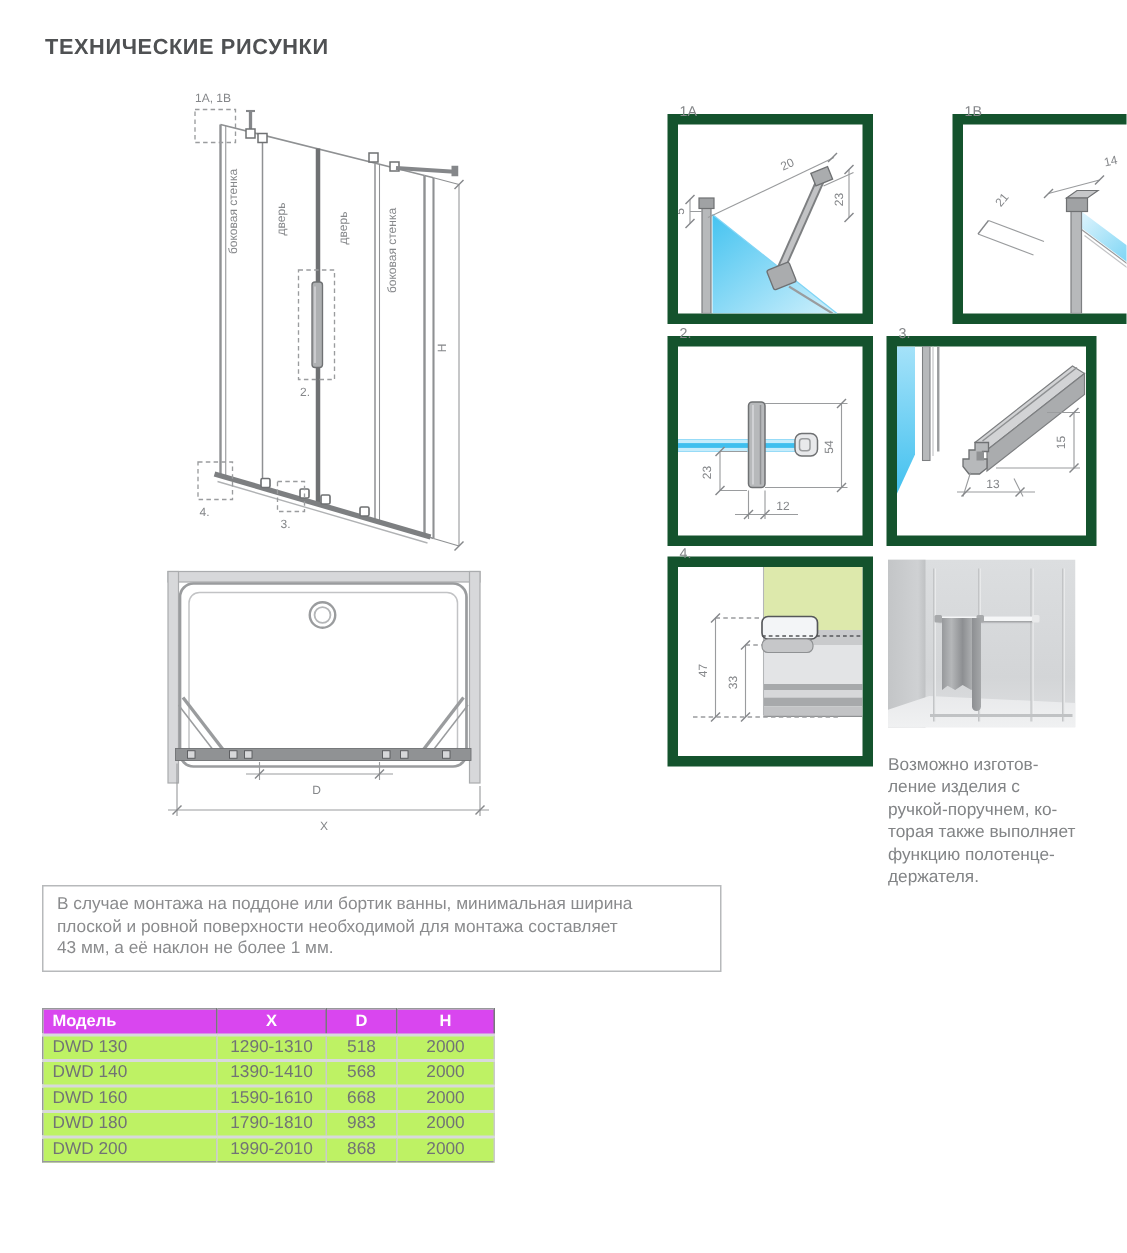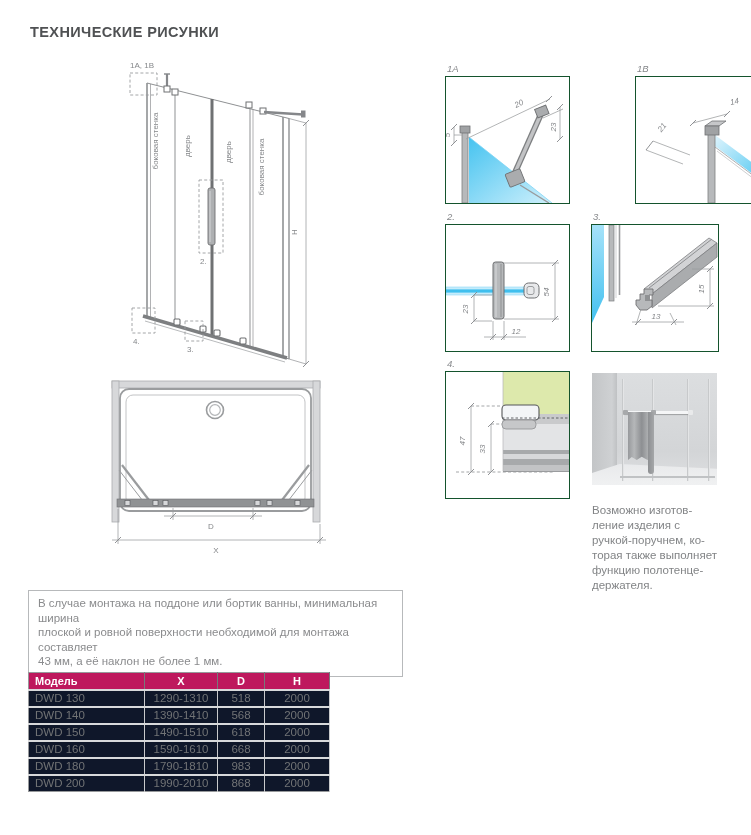--- a/index.html
+++ b/index.html
@@ -2,21 +2,21 @@
 <html><head>
 <meta charset="utf-8">
 <style>
   html,body{margin:0;padding:0;background:#fff;}
   .page{position:relative;width:751px;height:835px;background:#ffffff;overflow:hidden;
         font-family:"Liberation Sans",sans-serif;padding-left:34px;}
   .page-title{position:absolute;left:30px;top:24px;font-size:14.5px;font-weight:bold;
         color:#4f5153;letter-spacing:0.4px;}
   svg{position:absolute;overflow:visible;}
   svg text{font-family:"Liberation Sans",sans-serif;fill:#85878a;font-size:8px;}
-  .detail{position:absolute;border:1px solid #14532d;background:#fff;font-style:italic;}
+  .detail{position:absolute;border:7px solid #14532d;background:#fff;}
   .detail-label{position:absolute;top:-14px;left:1px;font-size:9.5px;color:#85878a;}
   .detail svg{left:0;top:0;}
   .photo{position:absolute;left:592px;top:373px;width:125px;height:112px;overflow:hidden;}
   .ph-back{position:absolute;left:0;top:0;right:0;bottom:0;
         background:linear-gradient(180deg,#dcdee0 0%,#d3d5d7 70%,#dfe0e2 100%);}
   .ph-leftwall{position:absolute;left:0;top:0;width:25px;height:100%;
         background:linear-gradient(90deg,#c3c5c7,#cfd1d3 80%,#bfc1c3);}
   .ph-floor{position:absolute;left:0;bottom:0;width:100%;height:34px;
         background:linear-gradient(180deg,#e4e5e7,#f0f1f2);
         clip-path:polygon(0 100%,0 65%,22% 38%,100% 52%,100% 100%);}
@@ -26,29 +26,29 @@
         border-radius:2px;box-shadow:0 1px 1px rgba(120,122,124,.6);}
   .ph-cap{position:absolute;top:37px;width:5px;height:5px;background:#a7a9ab;border-radius:1px;}
   .ph-towel{position:absolute;left:36px;top:39px;width:25px;height:48px;
         background:linear-gradient(90deg,#97999c,#b5b7b9 25%,#8d8f92 55%,#adafb1 80%,#939598);
         clip-path:polygon(0 0,100% 0,100% 92%,78% 100%,55% 93%,35% 100%,15% 94%,0 100%);}
   .ph-strand{position:absolute;left:56px;top:39px;width:6px;height:62px;
         background:linear-gradient(90deg,#8d8f92,#a5a7a9);border-radius:0 0 3px 3px;}
   .ph-bottomrail{position:absolute;left:28px;top:103px;width:95px;height:2px;background:#c0c2c4;}
   .caption{position:absolute;left:592px;top:503px;width:160px;font-size:11.5px;
         line-height:15px;color:#828486;white-space:pre-line;}
-  .note{position:absolute;left:28px;top:590px;width:375px;box-sizing:border-box;
+  .note{position:absolute;left:28px;top:590px;width:453px;box-sizing:border-box;
         border:1px solid #b7b9bb;padding:5px 9px 7px 9px;font-size:11.5px;line-height:14.5px;
         color:#8a8b8d;white-space:pre-line;background:#fff;}
   table.sizes{position:absolute;left:28px;top:672px;border-collapse:collapse;
         border:1px solid #97999b;}
-  table.sizes th{background:#be185d;color:#ffffff;font-size:11px;font-weight:bold;
+  table.sizes th{background:#d946ef;color:#ffffff;font-size:11px;font-weight:bold;
         padding:2px 6px;border-right:1px solid #77797b;line-height:12px;}
   table.sizes td{font-size:11.5px;color:#717375;padding:1px 6px;line-height:13px;
-        border-right:1px solid #c9cacc;border-top:2px solid #d8d9db;background:#0f172a;}
+        border-right:1px solid #c9cacc;border-top:2px solid #d8d9db;background:#bef264;}
   table.sizes .c0{width:103px;text-align:left;}
   table.sizes .c1{width:60px;text-align:center;}
   table.sizes .c2{width:34px;text-align:center;}
   table.sizes .c3{width:52px;text-align:center;}
   .thin{stroke:#9a9c9e;stroke-width:0.75;fill:none;}
   .tick{stroke:#85878a;stroke-width:0.9;fill:none;}
   .dash{stroke:#9a9c9e;stroke-width:0.9;fill:none;stroke-dasharray:3,2.2;}
 </style>
 </head>
 <body>
@@ -370,26 +370,20 @@
           <td class="c2">518</td>
           <td class="c3">2000</td>
         </tr>
         <tr>
           <td class="c0">DWD 140</td>
           <td class="c1">1390-1410</td>
           <td class="c2">568</td>
           <td class="c3">2000</td>
         </tr>
         <tr>
-          <td class="c0">DWD 150</td>
-          <td class="c1">1490-1510</td>
-          <td class="c2">618</td>
-          <td class="c3">2000</td>
-        </tr>
-        <tr>
           <td class="c0">DWD 160</td>
           <td class="c1">1590-1610</td>
           <td class="c2">668</td>
           <td class="c3">2000</td>
         </tr>
         <tr>
           <td class="c0">DWD 180</td>
           <td class="c1">1790-1810</td>
           <td class="c2">983</td>
           <td class="c3">2000</td>

